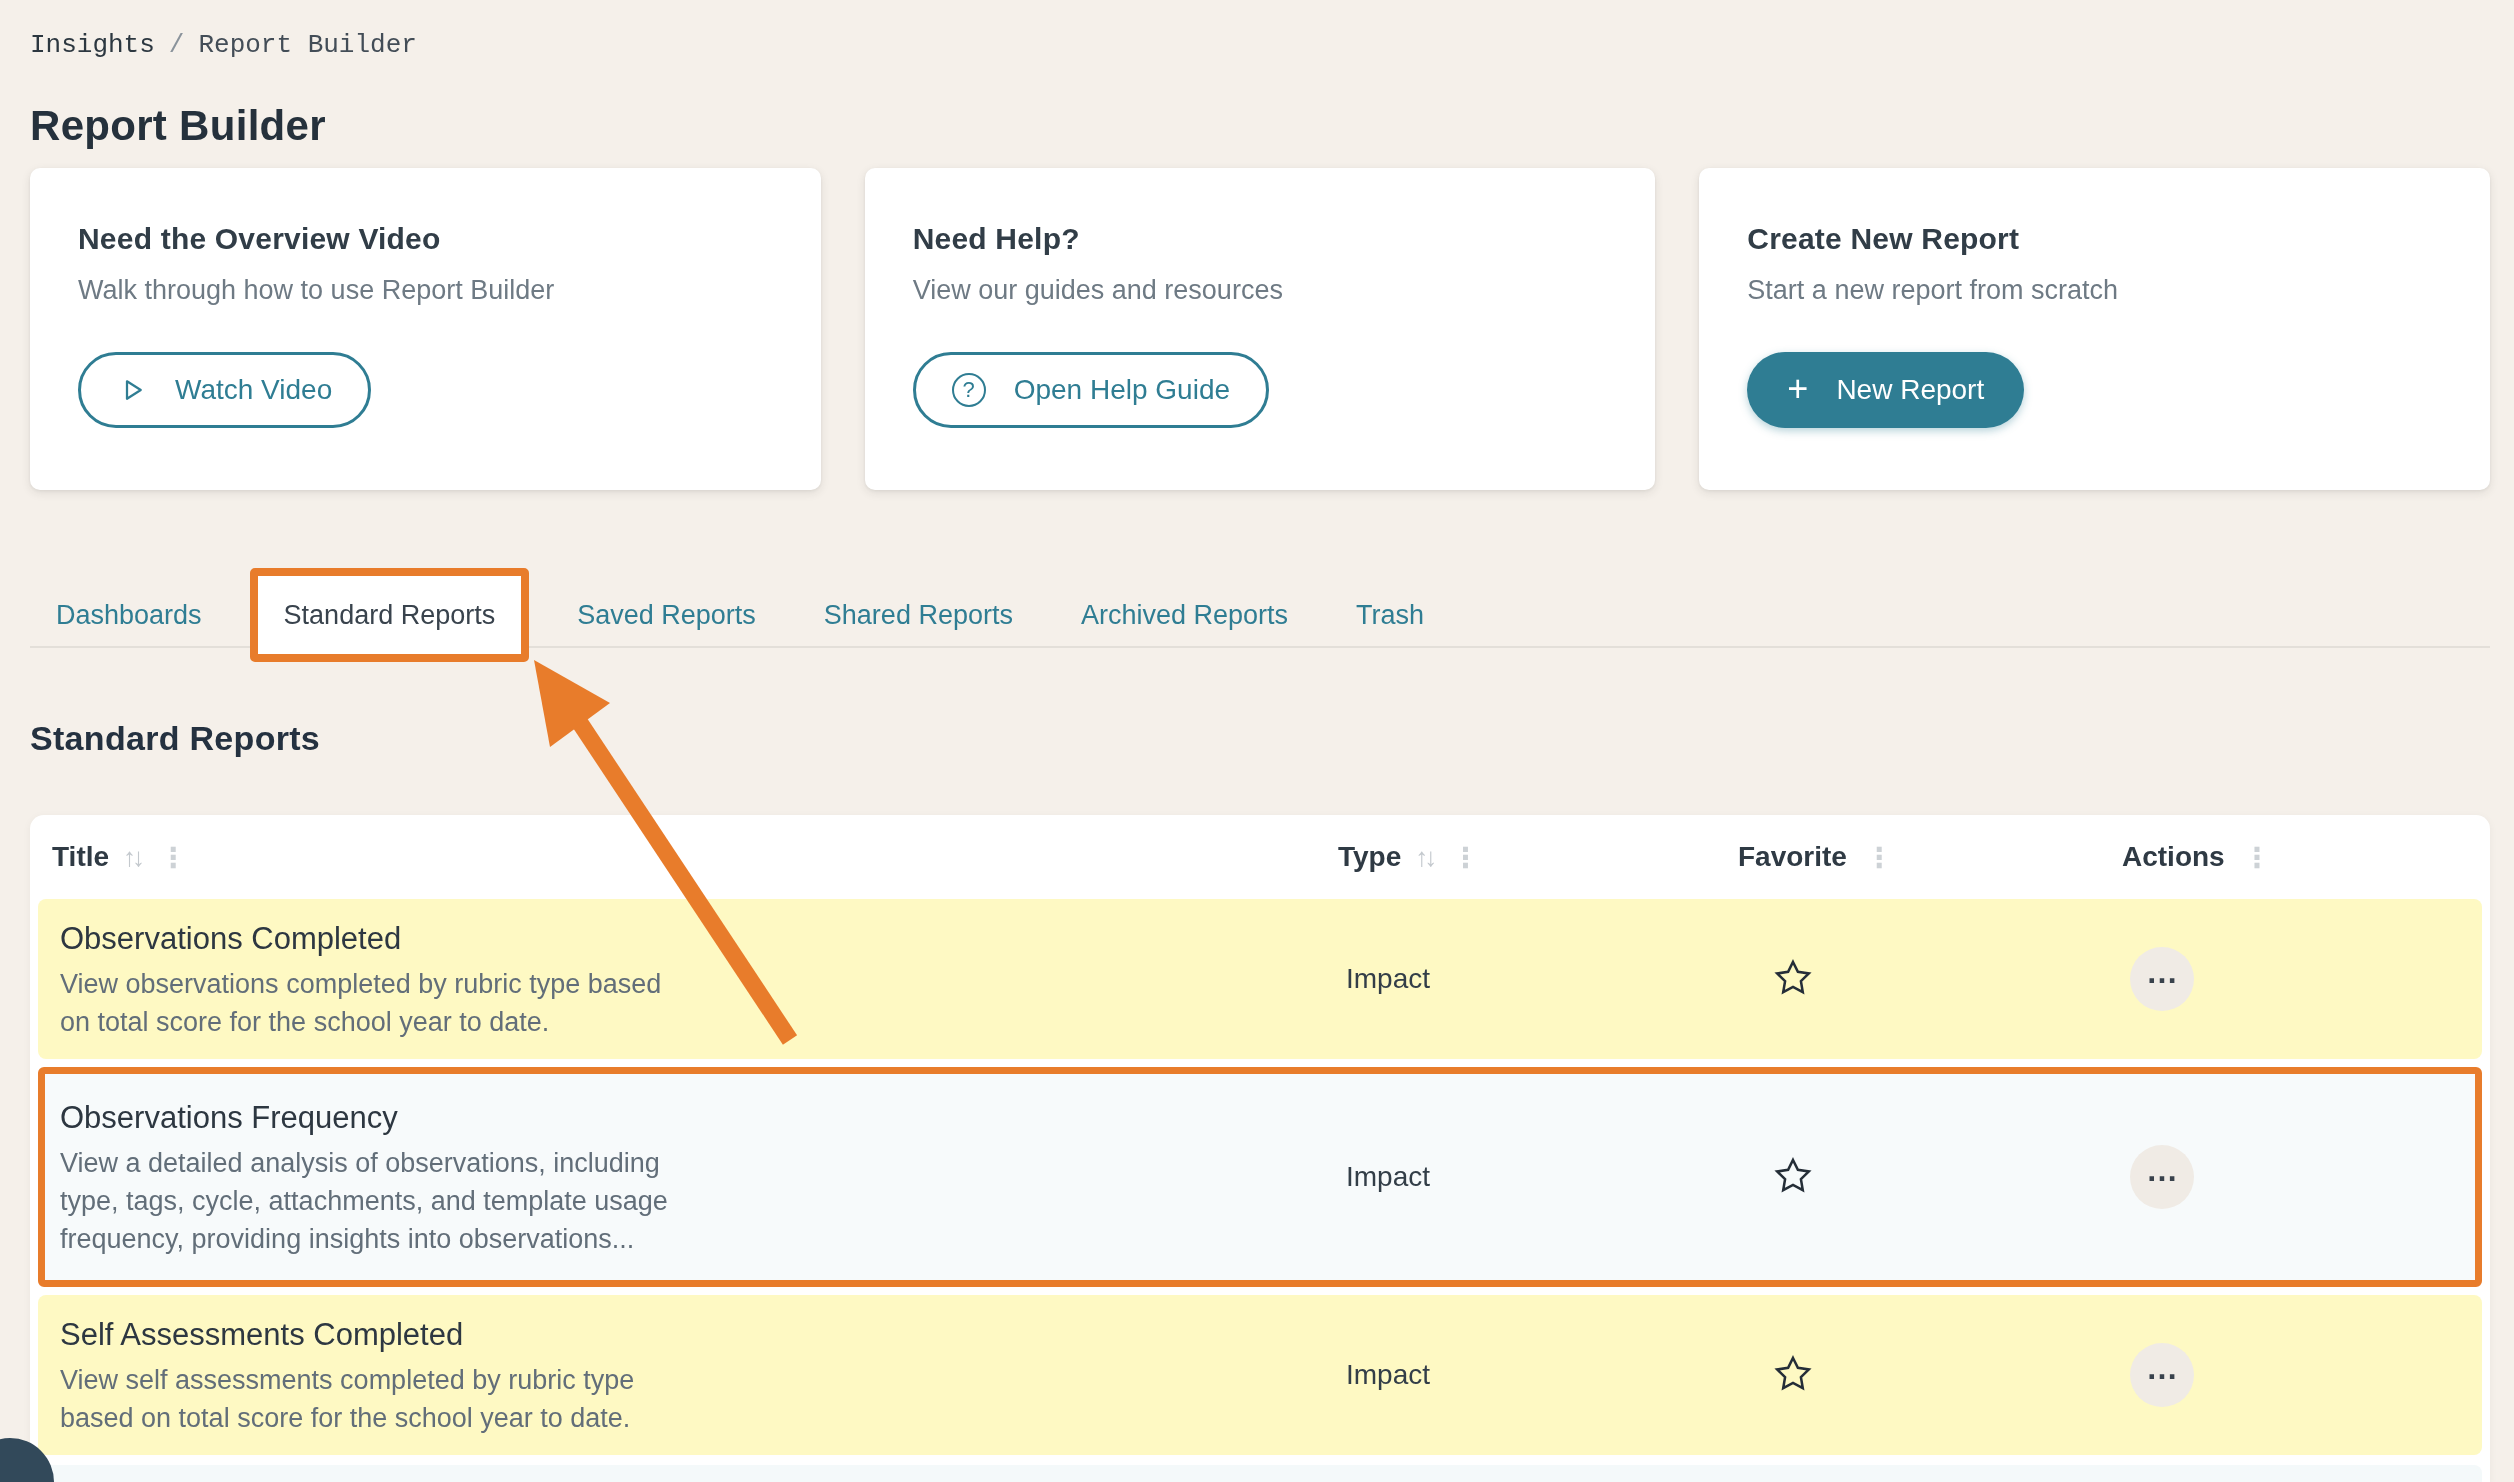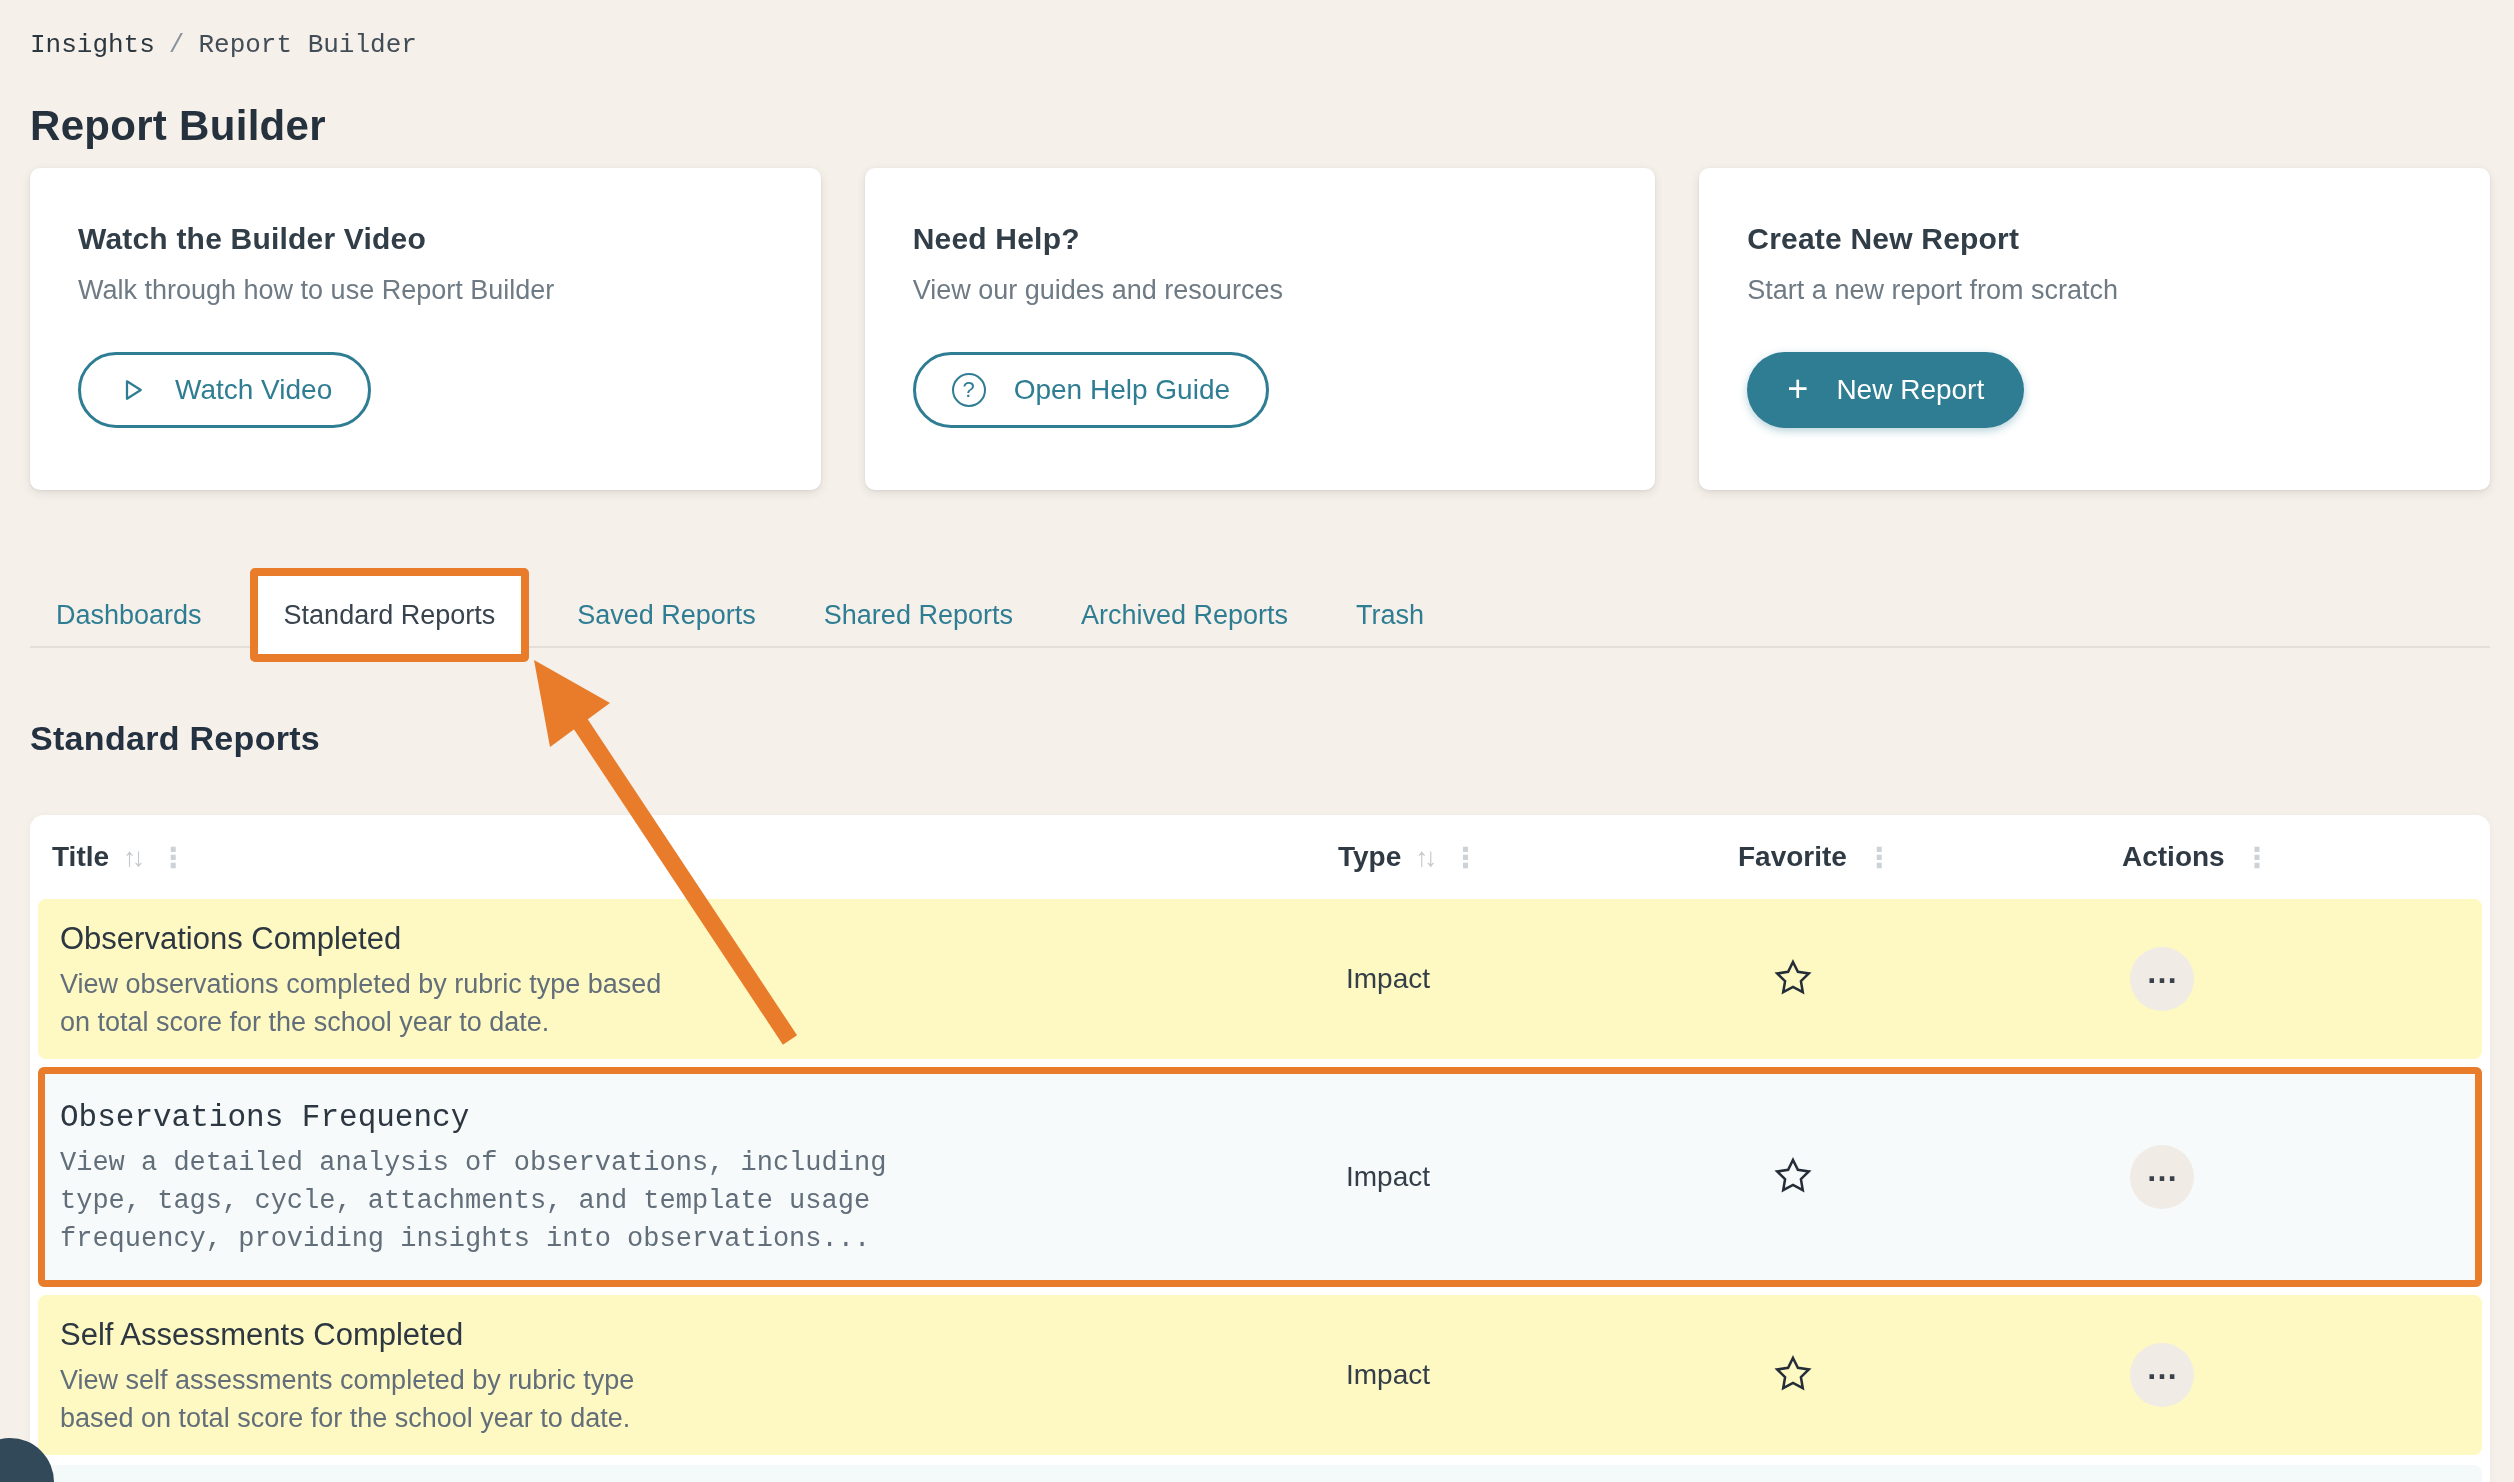--- a/index.html
+++ b/index.html
@@ -85,21 +85,21 @@
     width:64px; height:64px; border-radius:50%; border:none; cursor:pointer;
     background:#f0ebe5; color:#39424c; font-size:32px; font-weight:700;
     display:inline-flex; align-items:center; justify-content:center; line-height:1;
     padding-bottom:14px; font-family:inherit;
   }
 
   .hl-row {
     margin-top:8px; border:7px solid #e87c2b; border-radius:6px;
   }
   .hl-row .trow { margin-top:0; background:#f7fafb; border-radius:0; padding-left:15px; }
-  .hl-row .cell-title { padding:26px 0 22px 0;font-family:Liberation Mono, monospace; }
+  .hl-row .cell-title { padding:26px 0 22px 0; }
 
   .partial-row { margin-top:10px; height:19px; background:#f4f9fa; border-radius:8px 8px 0 0; }
 
   
   .annot-arrow-svg { position:absolute; left:0; top:0; width:2514px; height:1482px; z-index:15; pointer-events:none; }
 
   
   .chat-bubble { position:absolute; left:-34px; bottom:-44px; width:88px; height:88px; border-radius:50%; background:#32495a; z-index:20; }
 </style>
 </head>
@@ -111,21 +111,21 @@
     <span>Insights</span>
     <span class="crumb-sep">/</span>
     <span class="crumb-current">Report Builder</span>
   </div>
 
   <div class="h1">Report Builder</div>
 
   <div class="cards">
 
     <div class="card">
-      <div class="card-title">Watch the Builder Video</div>
+      <div class="card-title">Need the Overview Video</div>
       <div class="card-sub">Walk through how to use Report Builder</div>
       <button class="btn btn-outline">
         <svg width="30" height="30" viewBox="0 0 24 24" fill="none" stroke="#2f7d93" stroke-width="1.8" stroke-linejoin="round">
             <polygon points="8,5 19,12 8,19"></polygon>
           </svg>
         <span>Watch Video</span>
       </button>
     </div>
 
     <div class="card">

